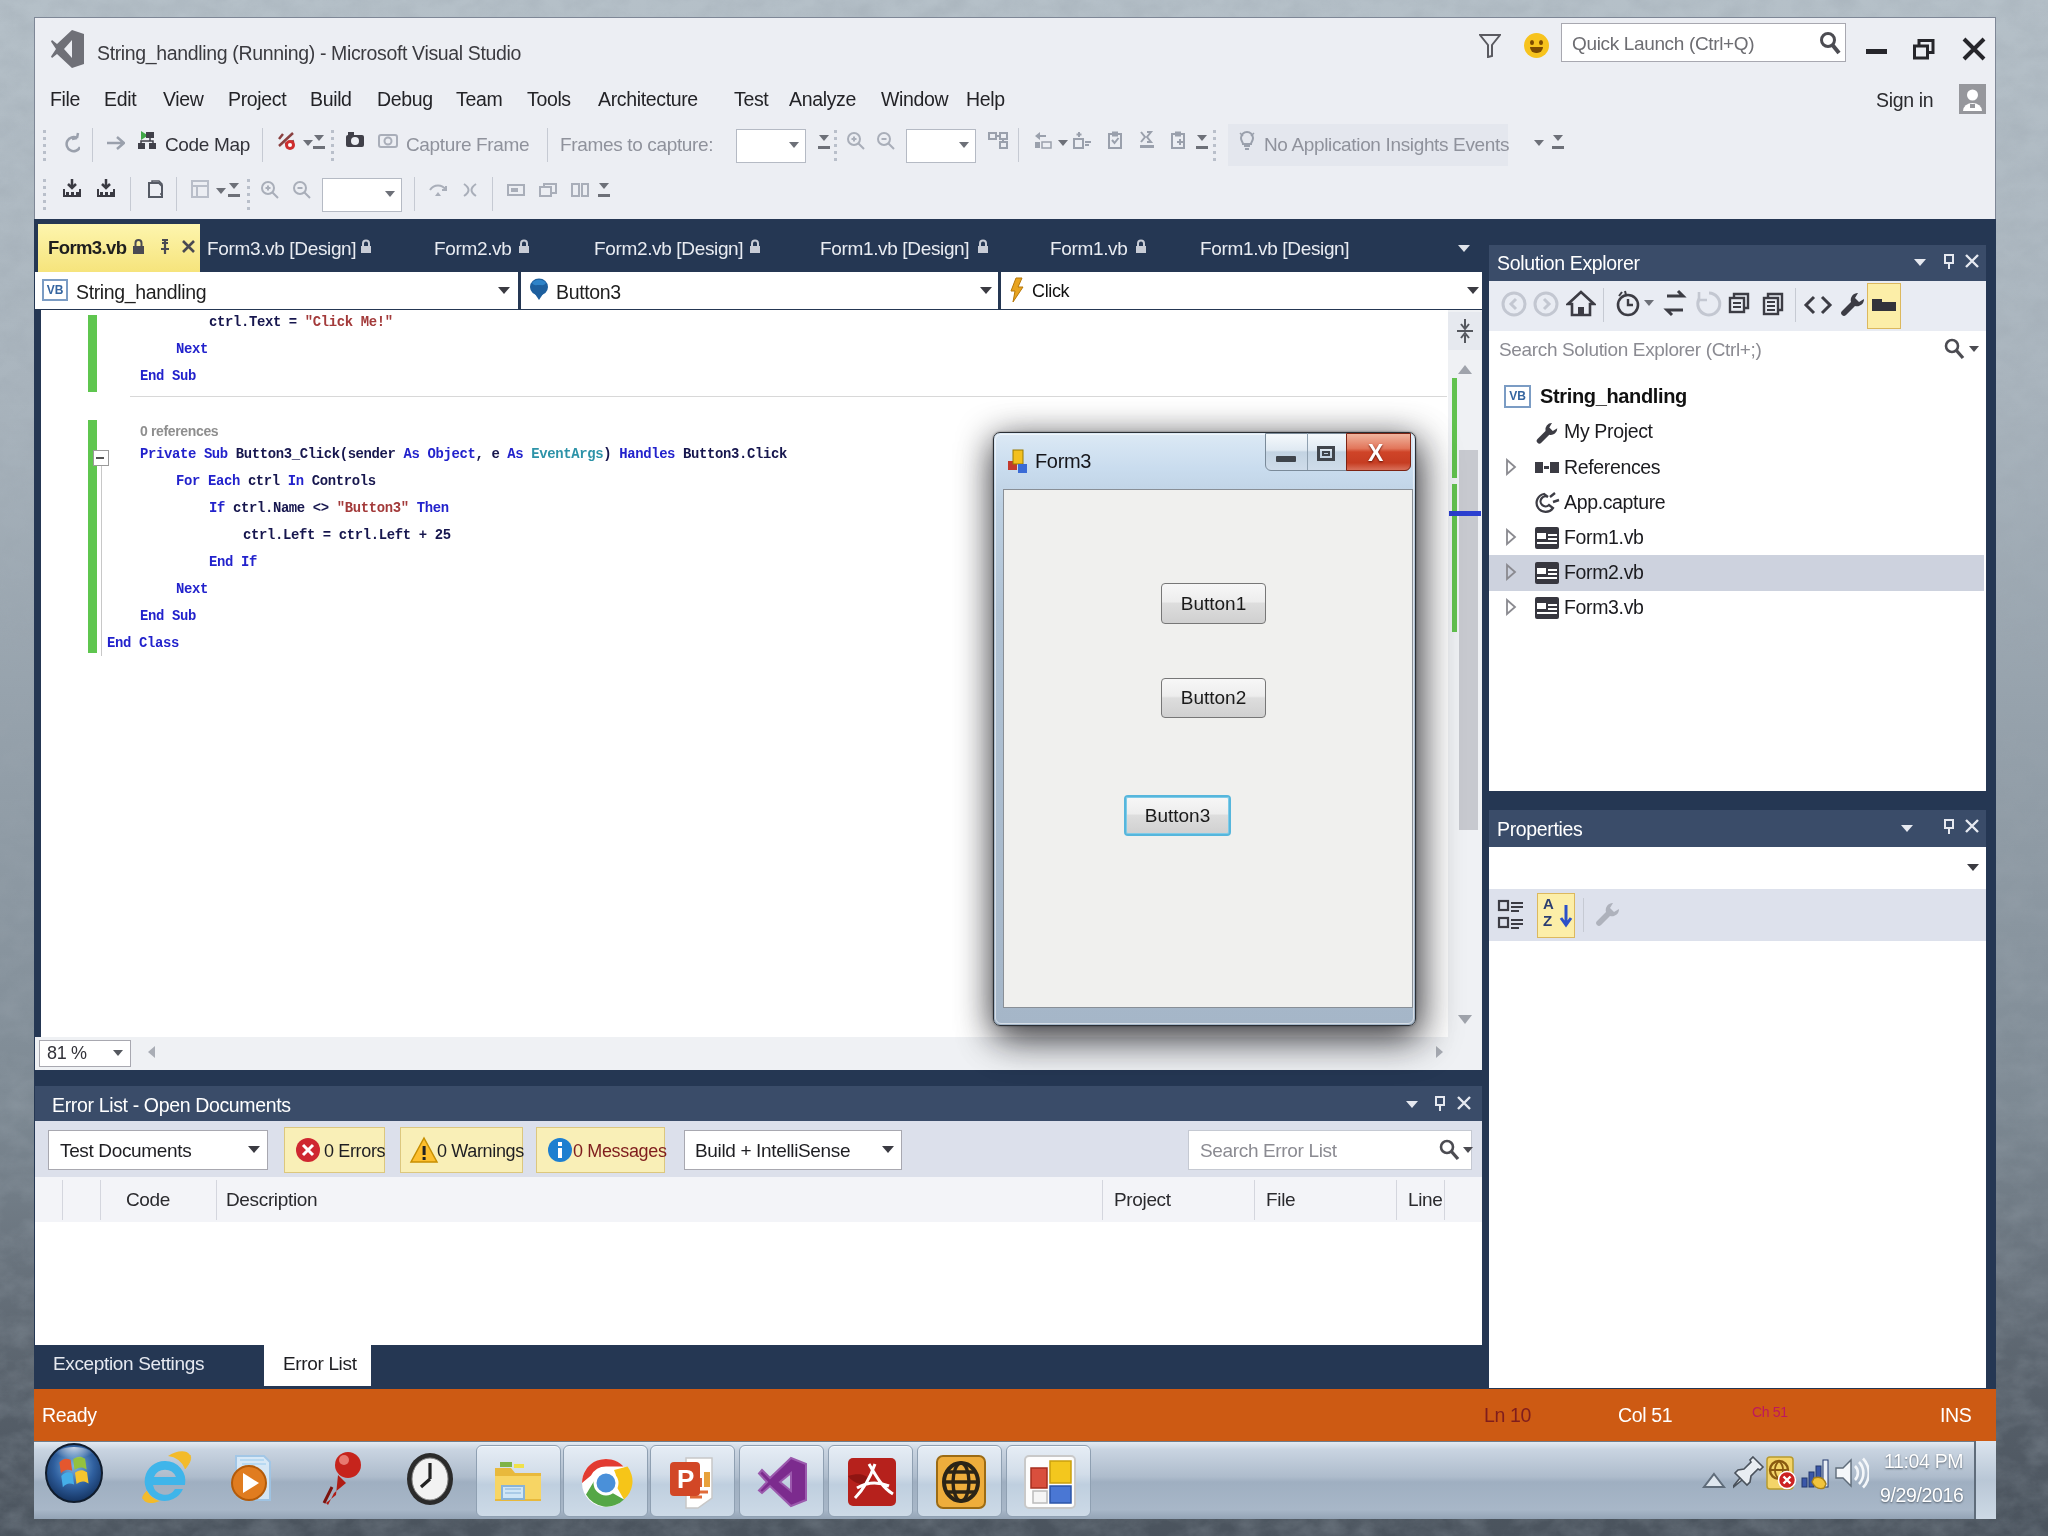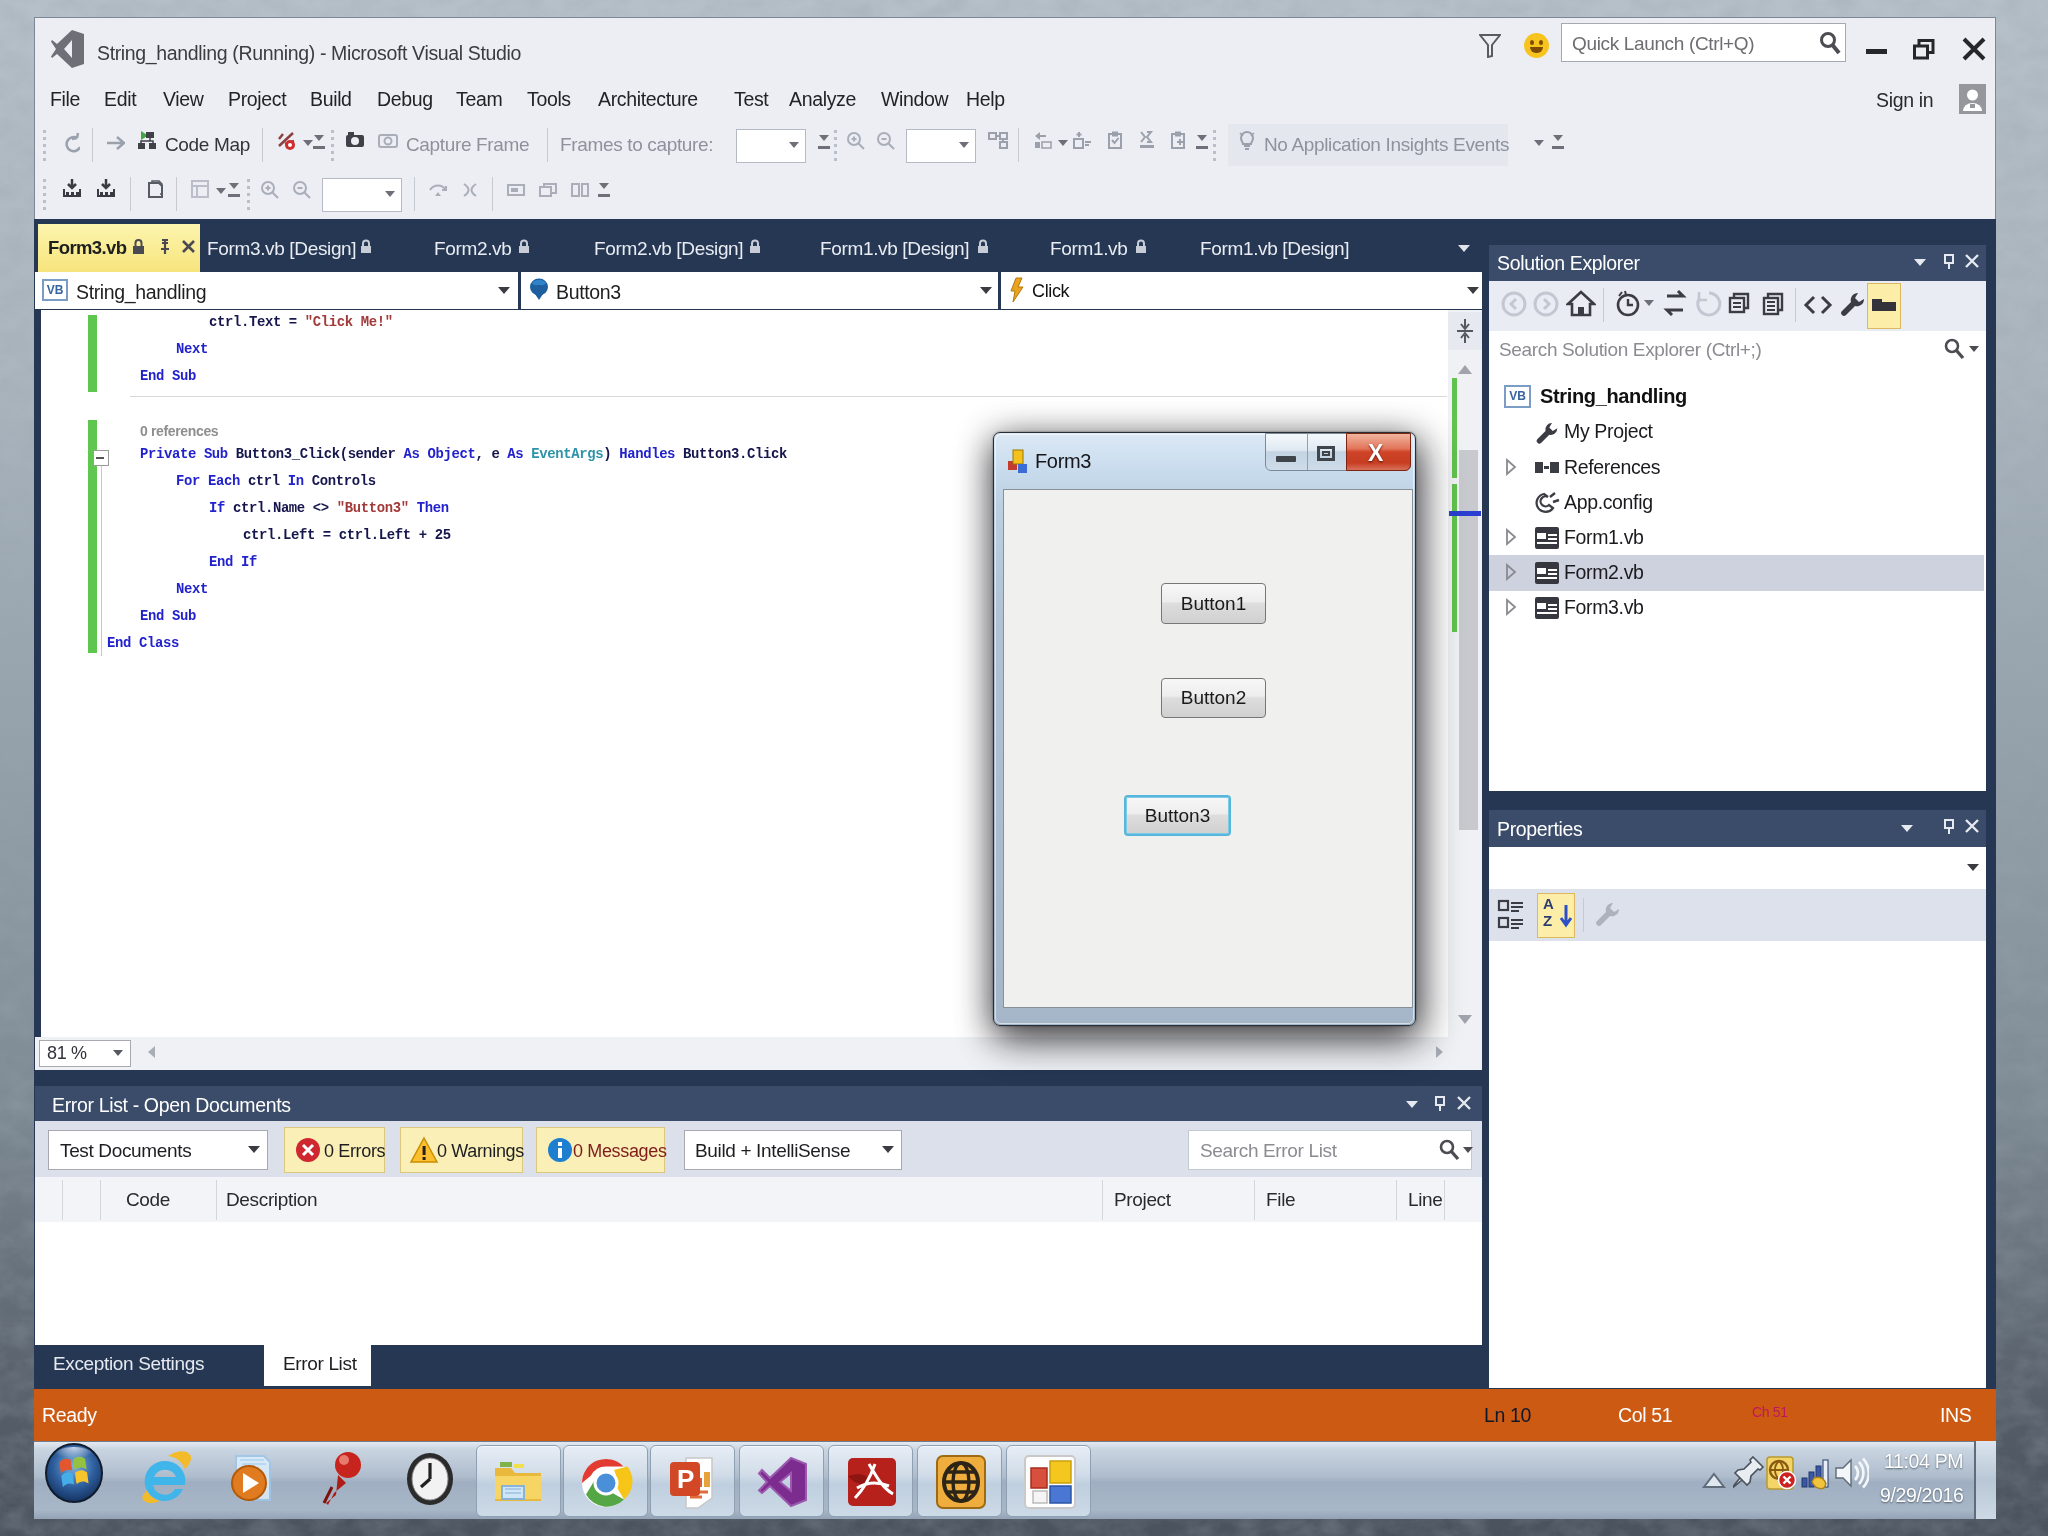--- a/index.html
+++ b/index.html
@@ -466,21 +466,21 @@
 <svg class="a" style="left:1534px;top:458px" width="26" height="20">
       <rect x="1" y="4" width="8" height="11" fill="#3c3c44"></rect>
       <rect x="16" y="4" width="9" height="11" fill="#3c3c44"></rect>
       <rect x="10" y="8" width="5" height="3" fill="#3c3c44"></rect>
     </svg>
 <div class="tx" style="left:1564px;top:456px;font-size:19.5px;color:#1b1b1f">References</div>
 <svg class="a" style="left:1534px;top:490px" width="26" height="28">
       <path d="M10 4 a9 9 0 1 0 9 14 l-4-3 a5 5 0 1 1 -1 -8 Z" fill="none" stroke="#3c3c44" stroke-width="2.2"></path>
       <path d="M16 7 l5-4 M19 12 l6-2" stroke="#3c3c44" stroke-width="2.4"></path>
     </svg>
-<div class="tx" style="left:1564px;top:491px;font-size:19.5px;color:#1b1b1f">App.config</div>
+<div class="tx" style="left:1564px;top:491px;font-size:19.5px;color:#1b1b1f">App.capture</div>
 <svg class="a" style="left:1504px;top:528px" width="14" height="18">
       <path d="M3 2 l8 7 -8 7 Z" fill="none" stroke="#8a8a90" stroke-width="1.8"></path>
     </svg>
 <svg class="a" style="left:1534px;top:526px" width="26" height="24" viewBox="0 0 26 24">
       <rect x="1" y="1" width="24" height="22" rx="2" fill="#37373f"></rect>
       <rect x="3" y="7" width="9" height="6" fill="#fff"></rect>
       <rect x="14" y="8" width="9" height="2" fill="#fff"></rect>
       <rect x="14" y="12" width="9" height="2" fill="#fff"></rect>
       <rect x="3" y="16" width="20" height="2" fill="#fff"></rect>
     </svg>
@@ -595,21 +595,21 @@
 <div class="a" style="left:1444px;top:1180px;width:1px;height:40px;background:#d4d6de"></div>
 
 <div class="a" style="left:35px;top:1222px;width:1447px;height:123px;background:#fff"></div>
 
 <div class="tx" style="left:53px;top:1353px;font-size:19px;color:#e6e9f0">Exception Settings</div>
 <div class="a" style="left:264px;top:1345px;width:107px;height:41px;background:#fff"></div>
 <div class="tx" style="left:283px;top:1353px;font-size:19px;color:#1e1e22">Error List</div>
 
 <div class="a" style="left:34px;top:1389px;width:1962px;height:52px;background:#cd5a13"></div>
 <div class="tx" style="left:42px;top:1404px;font-size:19.5px;color:#fff">Ready</div>
-<div class="tx" style="left:1484px;top:1404px;font-size:19.5px;color:#0f172a">Ln 10</div>
+<div class="tx" style="left:1484px;top:1404px;font-size:19.5px;color:#7f1d1d">Ln 10</div>
 <div class="tx" style="left:1618px;top:1404px;font-size:19.5px;color:#fff">Col 51</div>
 <div class="tx" style="left:1752px;top:1404px;font-size:14px;color:#be185d">Ch 51</div>
 <div class="tx" style="left:1940px;top:1404px;font-size:19.5px;color:#fff">INS</div>
 
 <div class="a" id="taskbar" style="left:34px;top:1441px;width:1962px;height:78px;background:linear-gradient(180deg,#e3eaf2 0%,#c9d4e1 10%,#aebccc 45%,#9fafc1 52%,#a8b7c8 88%,#93a3b5 100%);border-top:1px solid #6f7d8c;box-sizing:border-box"></div>
 <div id="tbicons" class="a" style="left:0;top:0">
 
 <svg class="a" style="left:44px;top:1442px" width="60" height="62" viewBox="0 0 60 62">
  <defs>
           <radialGradient id="orb" cx="50%" cy="38%" r="72%">

